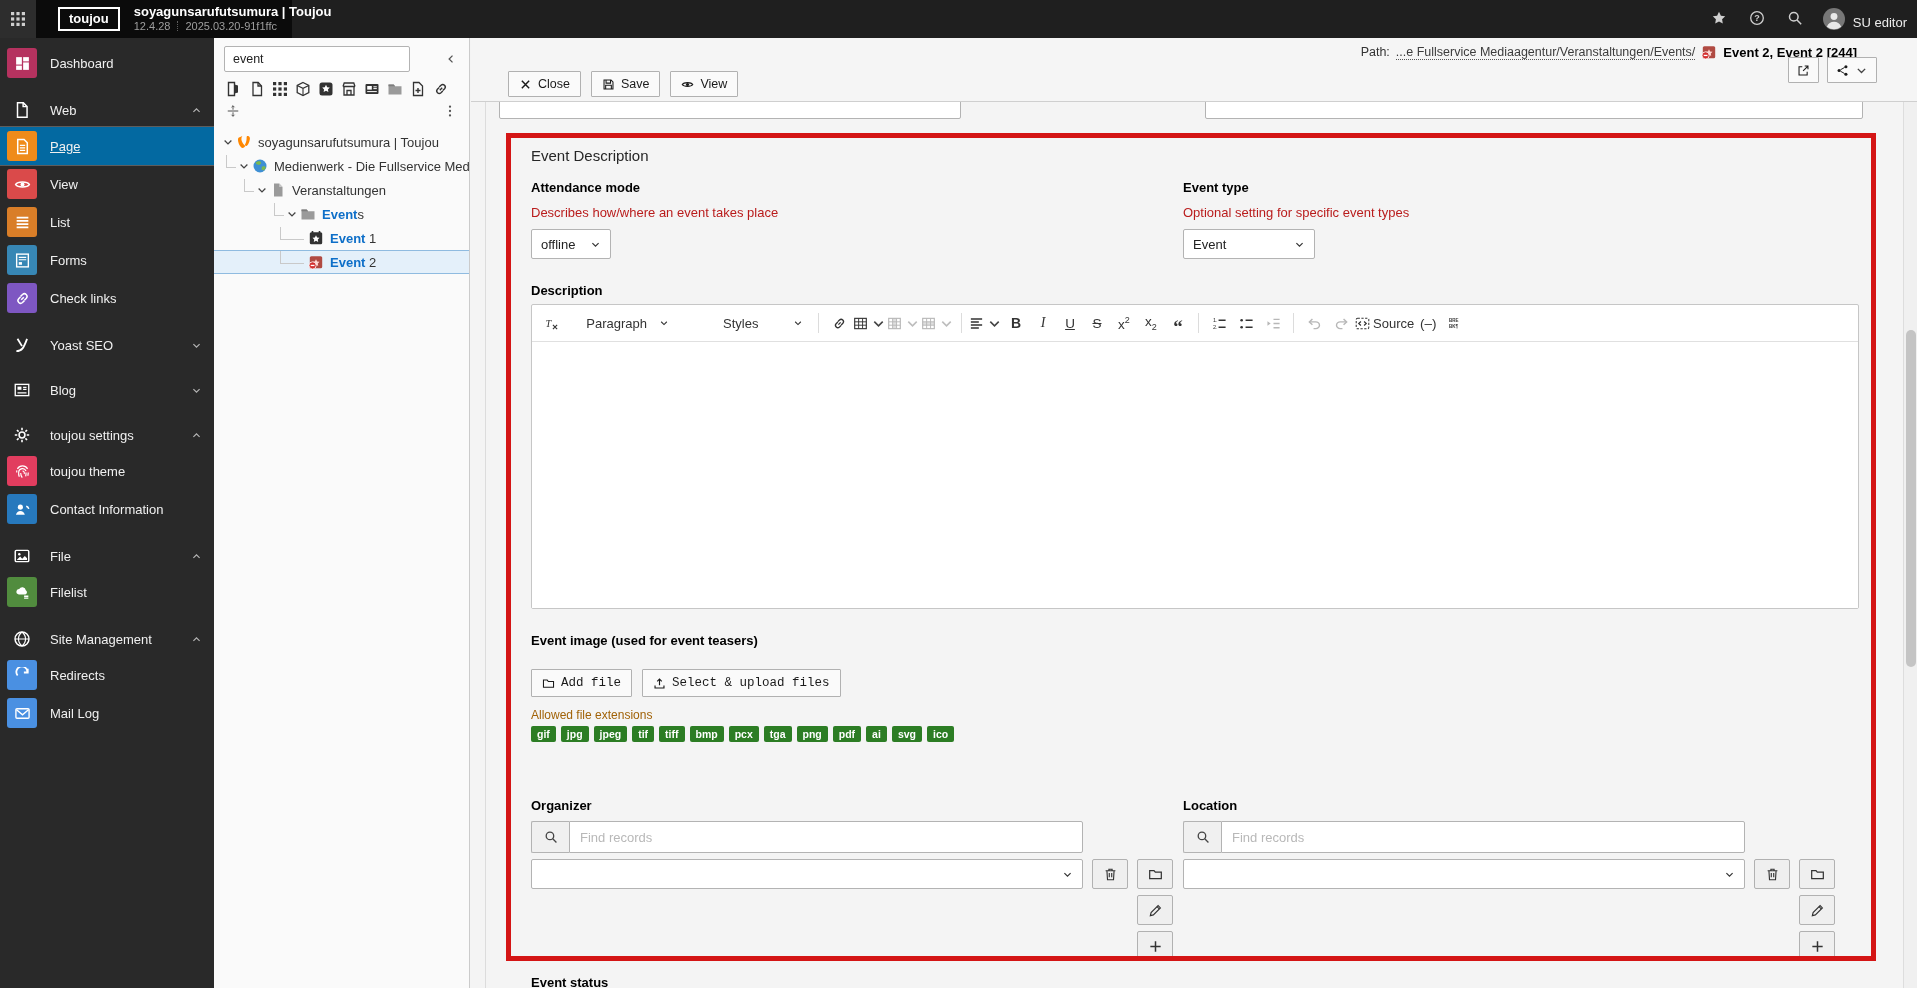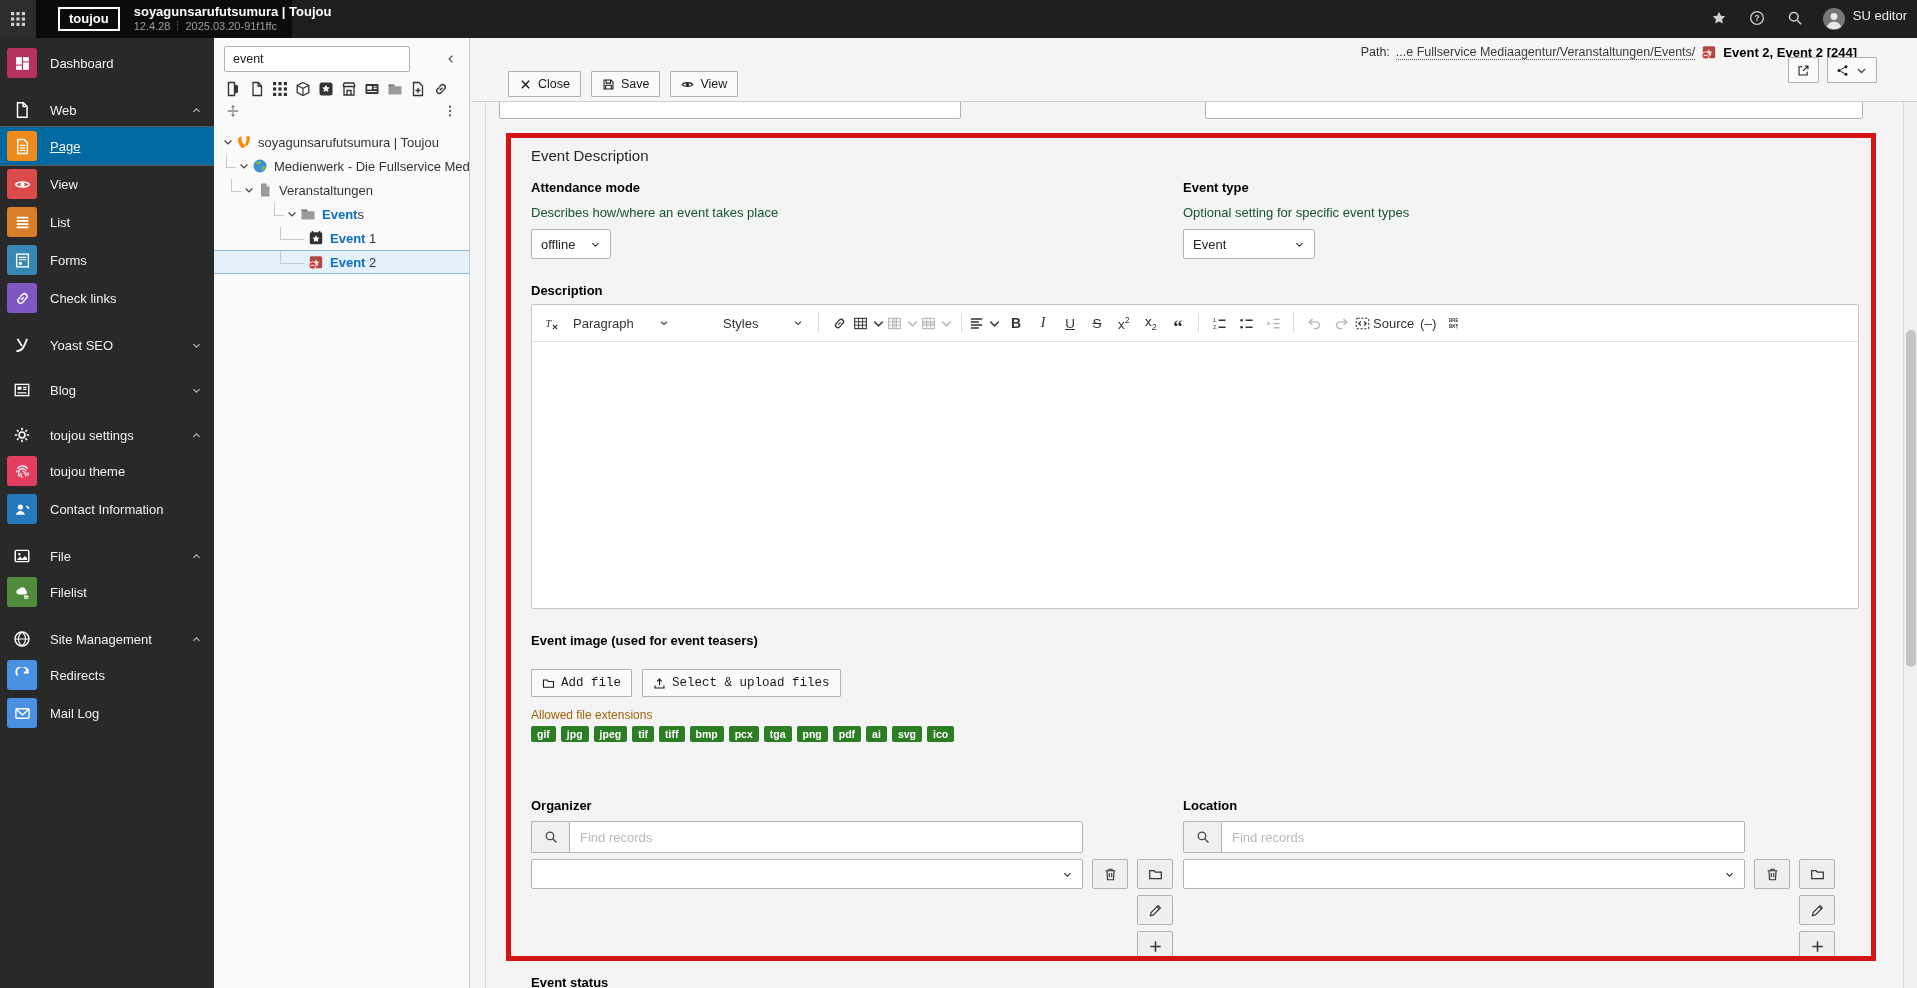--- a/index.html
+++ b/index.html
@@ -13,21 +13,21 @@
   #topbar { position:absolute; top:0; left:0; width:1917px; height:38px; background:#1f1f1f; z-index:50; display:flex; align-items:stretch; }
   .tb-seg { position:absolute; left:0; top:0; width:292px; height:38px; background:#0b0b0b; }
   .tb-toggle { position:relative; width:36px; height:38px; background:#2d2d2d; border:none; display:flex; align-items:center; justify-content:center; color:#cfcfcf; cursor:pointer; }
   .tb-logo { position:relative; margin:7px 0 0 22px; border:2px solid #fff; color:#fff; font-weight:bold; font-size:13px; padding:2px 9px 3px; height:24px; line-height:15px; }
   .tb-titles { position:relative; margin:4px 0 0 14px; color:#fff; }
   .tb-site { font-size:13px; font-weight:bold; line-height:15px; }
   .tb-ver { font-size:11px; color:#9e9e9e; line-height:14px; }
   .tb-ver .sep { display:inline-block; border-left:1px dotted #5f5f5f; height:10px; margin:0 7px -1px 7px; }
   .tb-right { position:absolute; right:10px; top:0; height:38px; display:flex; align-items:center; gap:18px; color:#d6d6d6; }
   .tb-iconbtn { background:none; border:none; color:#cfcfcf; width:20px; height:20px; cursor:pointer; padding:0; }
-  .tb-user { display:flex; align-items:flex-start; gap:8px; color:#ececec; font-size:13px; }
+  .tb-user { display:flex; align-items:flex-end; gap:8px; color:#ececec; font-size:13px; }
   .tb-user .icon { width:22px; height:22px; }
 
   
   #sidebar { position:absolute; top:38px; left:0; width:214px; bottom:0; background:#292929; overflow:hidden; padding-top:6px; }
   .sb-item { display:flex; align-items:center; height:38px; padding-left:7px; cursor:pointer; color:#f0f0f0; }
   .sb-item.group { height:34px; margin-top:11px; }
   .sb-tile { width:30px; height:30px; border-radius:3px; display:flex; align-items:center; justify-content:center; color:#fff; flex:none; }
   .sb-tile .icon { width:17px; height:17px; }
   .sb-gicon { width:30px; display:flex; justify-content:center; color:#fff; flex:none; }
   .sb-gicon .icon { width:18px; height:18px; }
@@ -73,35 +73,35 @@
   .gutterline { position:absolute; left:14px; top:0; bottom:0; width:1px; background:#dcdcdc; }
   .cut-input { position:absolute; top:-9px; height:26px; background:#fff; border:1px solid #b3b3b3; border-radius:2px; }
   .cut-input.a { left:28px; width:462px; }
   .cut-input.b { left:734px; width:658px; }
 
   .annotation-box { position:relative; margin:31px 0 0 35px; width:1370px; height:828px; border:5px solid #d41515; padding:9px 20px 0 20px; overflow:hidden; }
 
   .section-title { font-size:15px; color:#262626; margin-bottom:16px; }
   .grid2 { display:grid; grid-template-columns:642px 652px; column-gap:10px; }
   .f-label { font-weight:bold; font-size:13px; color:#000; }
-  .f-desc { font-size:13px; color:#14532d; margin-top:10px; }
+  .f-desc { font-size:13px; color:#b91c1c; margin-top:10px; }
   .selectbox { margin-top:9px; height:30px; background:#fff; border:1px solid #b3b3b3; border-radius:2px; display:inline-flex; align-items:center; justify-content:space-between; padding:0 9px; font-size:13px; color:#222; cursor:pointer; }
   .selectbox .icon { width:11px; height:11px; color:#333; margin-left:10px; }
   .w-offline { width:80px; }
   .w-event { width:132px; }
 
   .rte-label { margin-top:24px; }
   .rte { margin-top:6px; width:1328px; height:305px; background:#fff; border:1px solid #c6c6c6; border-radius:2px; }
   .rte-toolbar { height:37px; border-bottom:1px solid #e0e0e0; display:flex; align-items:center; padding:0 6px; gap:1px; }
   .rte-btn { display:inline-flex; align-items:center; justify-content:center; min-width:26px; height:28px; border:none; background:none; border-radius:2px; color:#333; cursor:pointer; gap:3px; font-family:inherit; }
   .rte-btn .icon { width:15px; height:15px; }
   .rte-btn.disabled { opacity:.35; cursor:default; }
   .rte-dd { display:inline-flex; align-items:center; justify-content:space-between; height:28px; padding:0 8px; font-size:13px; color:#333; cursor:pointer; border-radius:2px; }
   .rte-dd .icon { width:10px; height:10px; margin-left:12px; }
-  .rte-dd.para { width:112px; }
+  .rte-dd.para { width:112px;justify-content:flex-end; }
   .rte-dd.styles { width:96px;margin-left:37px; }
   .rte-sep { width:1px; height:20px; background:#dcdcdc; margin:0 6px; flex:none; }
   .glyph { font-size:13.5px; color:#333; }
   .glyph.b { font-weight:bold; font-size:14px; }
   .glyph.i { font-style:italic; font-family:"Liberation Serif", serif; font-size:14px; }
   .glyph.u { text-decoration:underline; }
   .glyph.s { text-decoration:line-through; }
   .glyph sup, .glyph sub { font-size:9px; }
   .glyph.q { font-family:"Liberation Serif", serif; font-weight:bold; font-size:19px; line-height:10px; margin-top:8px; }
   .src-label { font-size:13px; color:#333; }
@@ -540,21 +540,21 @@
           </svg>
         </span>
       <span class="icon tr-ico">
           <svg viewBox="0 0 16 16">
             <circle cx="8" cy="8" r="6.5" fill="#3e8fd4"></circle>
             <path d="M3.6 4.6c1.4-1.2 3.2-1.7 4.8-1.2l.9 1.9-2.1 1.6-2.6-.6zM9.8 8.8l2.7-.9 1.4 2.1-2.2 2.6-2.2-1.1z" fill="#7cb94f"></path>
           </svg>
         </span>
       <span class="tr-label">Medienwerk - Die Fullservice Mediaag</span>
     </div>
-    <div class="tr-row" style="padding-left:17px">
+    <div class="tr-row" style="padding-left:30px">
       <i class="elb"></i>
       <span class="icon tr-chev">
           <svg viewBox="0 0 16 16">
             <path d="M3.5 6L8 10.5 12.5 6" fill="none" stroke="currentColor" stroke-width="1.7"></path>
           </svg>
         </span>
       <span class="icon tr-ico">
           <svg viewBox="0 0 16 16">
             <path d="M4 1.5h5.2L12.5 5v9.5H4z" fill="#9a9a9a"></path>
             <path d="M9.2 1.5V5h3.3z" fill="#c9c9c9"></path>

